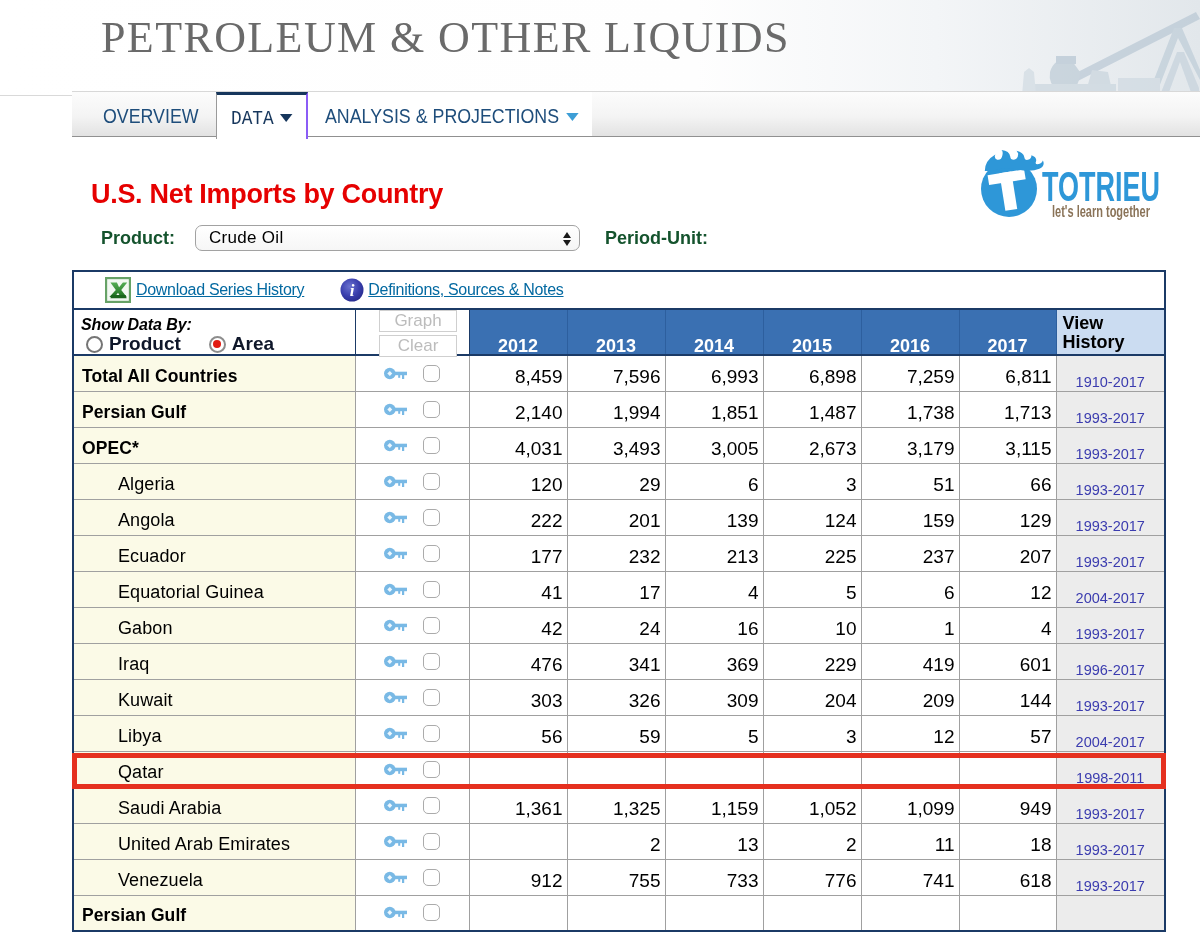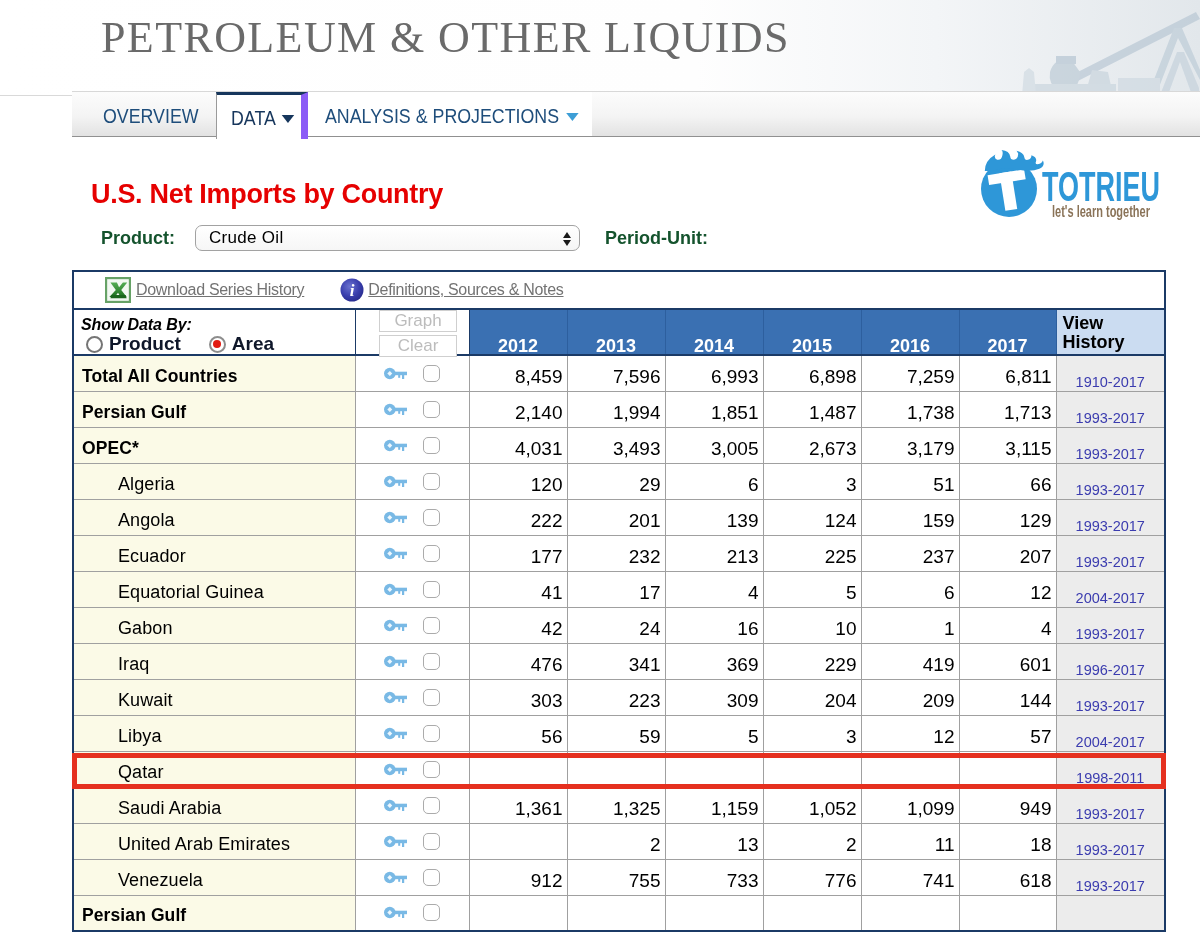--- a/index.html
+++ b/index.html
@@ -15,21 +15,21 @@
 
 #tabbar { position:absolute; left:72px; top:91px; width:1128px; height:46px;
   background:linear-gradient(to bottom, #fcfcfc 0%, #f4f4f4 55%, #e2e2e2 100%);
   border-top:1px solid #d8d8d8; border-bottom:1px solid #909090; }
 #tab-overview { position:absolute; left:31px; top:13px; font-size:20px; color:#1e4d7b; transform:scaleX(0.89); transform-origin:left top; }
 #tab-analysis-bg { position:absolute; left:236px; top:0px; width:284px; height:44px; background:#fff; }
 #tab-analysis { position:absolute; left:253px; top:13px; font-size:20px; color:#1e4d7b; white-space:nowrap; transform:scaleX(0.89); transform-origin:left top; }
 #tab-analysis .tri { display:inline-block; width:0; height:0; border-left:7px solid transparent;
   border-right:7px solid transparent; border-top:8px solid #3d9ed6; margin-left:8px; position:relative; top:-2px; }
 #tab-data { position:absolute; left:216px; top:92px; width:92px; height:47px; background:#fff;
-  border-top:3px solid #16365c; border-left:1px solid #9a9a9a; border-right:7px solid #8b5cf6; }
+  border-top:3px solid #16365c; border-left:1px solid #9a9a9a; border-right:2px solid #8b5cf6;font-family:Liberation Mono, monospace; }
 #tab-data .lbl { position:absolute; left:14px; top:12px; font-size:20px; color:#16365c; white-space:nowrap; transform:scaleX(0.89); transform-origin:left top; }
 #tab-data .tri { display:inline-block; width:0; height:0; border-left:7px solid transparent;
   border-right:7px solid transparent; border-top:8px solid #16365c; margin-left:7px; position:relative; top:-2px; }
 
 
 #red-head { position:absolute; left:91px; top:179px; font-size:27px; font-weight:bold; color:#e60000; letter-spacing:-0.3px; }
 
 
 .ctl-label { position:absolute; font-size:18px; font-weight:bold; color:#14532d; }
 .selbox { position:absolute; height:26px; background:linear-gradient(#ffffff,#f6f6f6);
@@ -73,21 +73,21 @@
 .radio { width:17px; height:17px; border-radius:50%; border:2px solid #757575; background:#fff; }
 .radio.sel { border-color:#8d8d8d; position:relative; }
 .radio.sel::after { content:""; position:absolute; left:2.5px; top:2.5px; width:8px; height:8px;
   border-radius:50%; background:#e11b12; }
 .optlbl { font-size:19px; font-weight:bold; color:#0f172a; margin-right:22px; }
 .gbtn { position:absolute; width:78px; height:22px; border:1px solid #cfcfcf; border-radius:0;
   background:#fff; color:#bcbcbc; font-size:17px; text-align:center; line-height:20px; z-index:4; }
 
 
 .toplinks { display:flex; align-items:center; padding-left:31px; }
-.toplinks a { color:#737373; font-size:16px; text-decoration:underline; letter-spacing:-0.3px; }
+.toplinks a { color:#0369a1; font-size:16px; text-decoration:underline; letter-spacing:-0.3px; }
 .xlicon { width:26px; height:26px; margin-right:5px; }
 .infoicon { width:24px; height:24px; margin:0 4px 0 36px; }
 
 
 #redbox { position:absolute; left:72px; top:753px; width:1094px; height:36px;
   border:5px solid #e5301f; background:transparent; z-index:5; }
 
 
 #logo { position:absolute; left:970px; top:146px; }
 </style>
@@ -436,21 +436,21 @@
                 <circle cx="5.8" cy="6.5" r="5.8" fill="#79b9e5"></circle>
                 <rect x="10" y="4.7" width="13" height="3.5" fill="#79b9e5"></rect>
                 <rect x="14.2" y="8" width="2" height="2.8" fill="#79b9e5"></rect>
                 <rect x="18" y="8" width="2.2" height="4" fill="#79b9e5"></rect>
                 <rect x="4.1" y="4.8" width="3.5" height="3.5" fill="#eef8fe" transform="rotate(45 5.8 6.5)"></rect>
               </svg>
               <span class="cbx"></span>
             </div>
           </td>
       <td class="num">303</td>
-      <td class="num">223</td>
+      <td class="num">326</td>
       <td class="num">309</td>
       <td class="num">204</td>
       <td class="num">209</td>
       <td class="num">144</td>
       <td class="hist">1993-2017</td>
     </tr>
     <tr class="datarow">
       <td class="name cty">Libya</td>
       <td class="keycell">
             <div class="keywrap">

